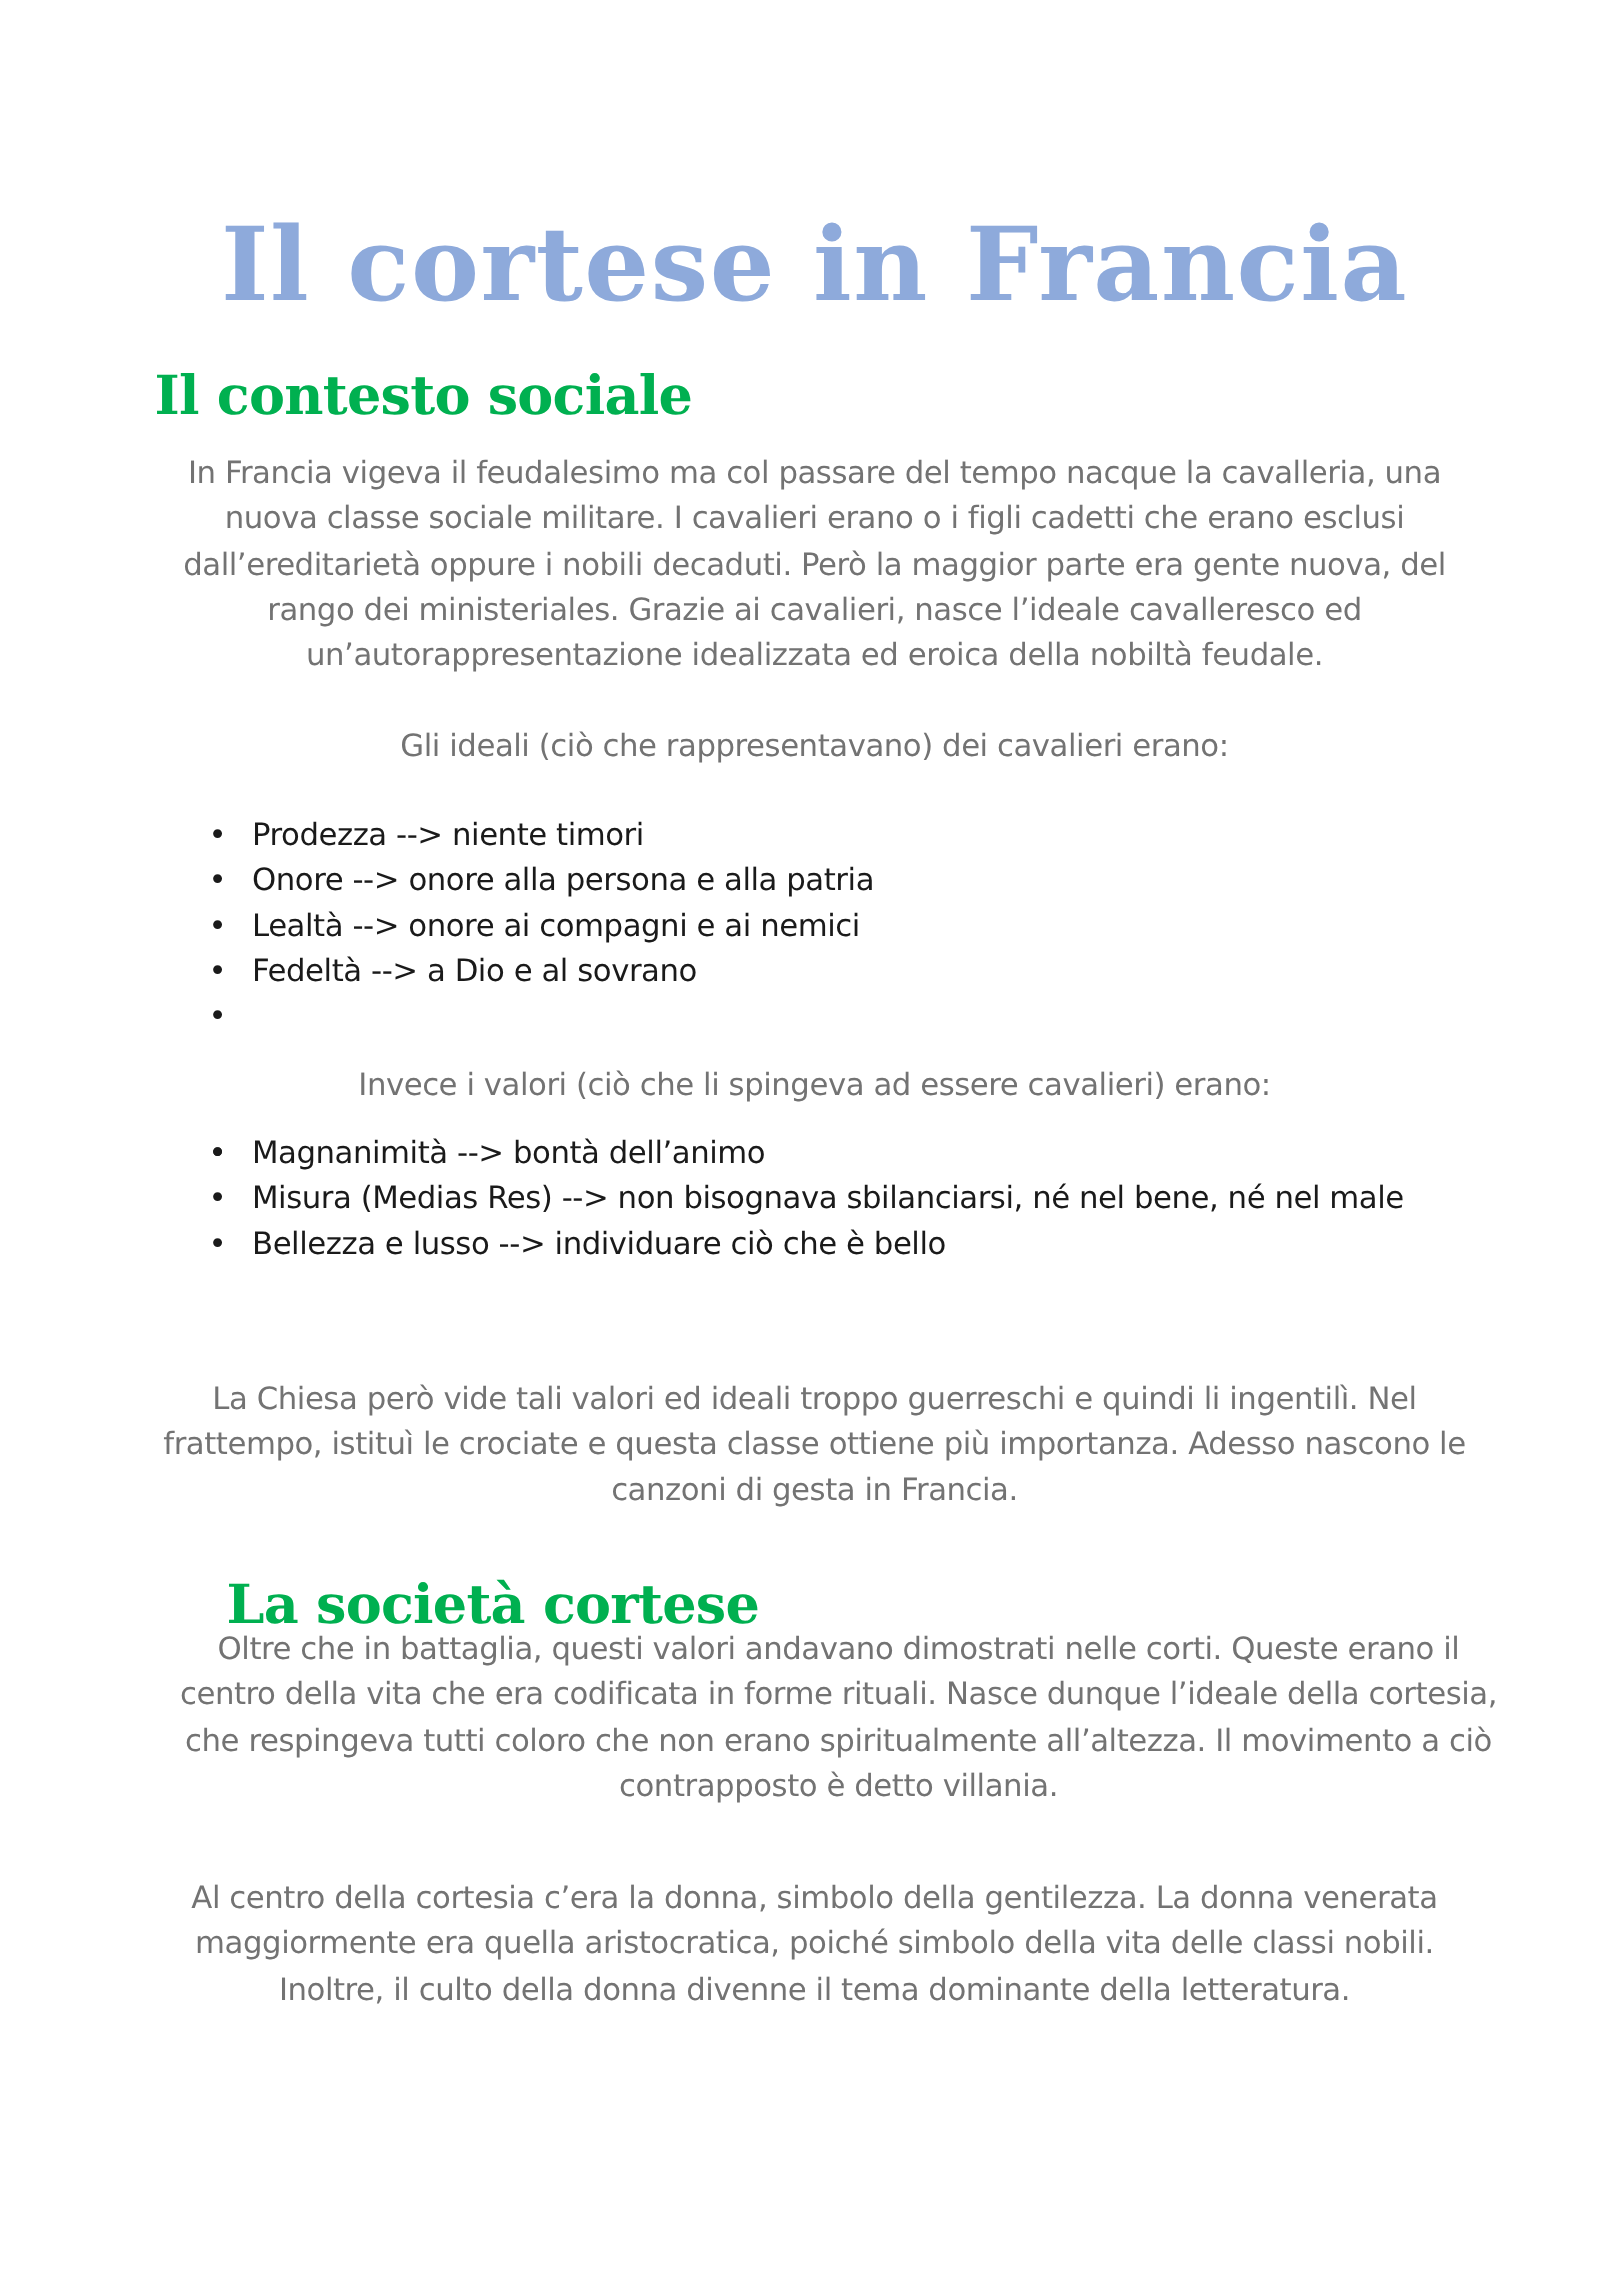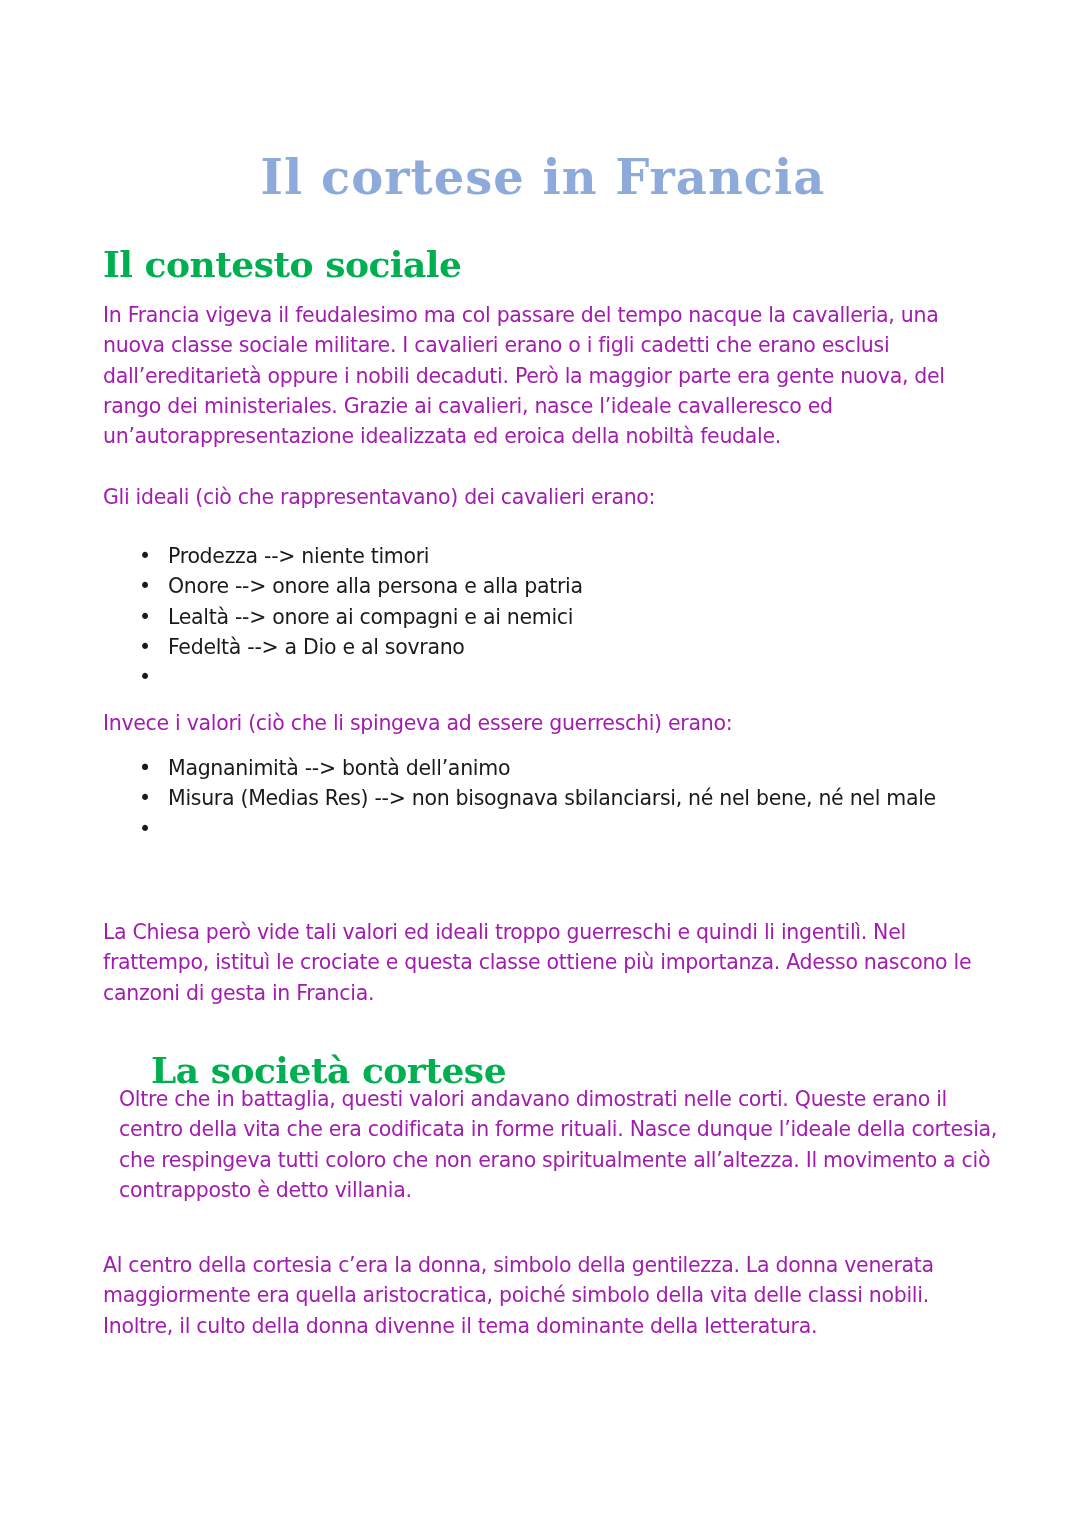--- a/index.html
+++ b/index.html
@@ -1,32 +1,32 @@
 <!DOCTYPE html>
 <html><head>
 <meta charset="utf-8">
 <style>
   html, body { margin: 0; padding: 0; background: #ffffff; }
   body { width: 1080px; height: 1527px; position: relative; overflow: hidden; }
   .page { position: absolute; left: 103px; top: 0; width: 880px; }
   .title {
     position: absolute; left: 0; top: 132px; width: 880px; text-align: center;
-    font-family: "DejaVu Serif", serif; font-weight: bold; font-size: 48px;
+    font-family: "DejaVu Serif", serif; font-weight: bold; font-size: 68px;
     color: #8EAADB; letter-spacing: 1px; margin: 0; line-height: 90px;
     transform: scaleX(1.0);
   }
   .h2 {
     position: absolute; left: 0; margin: 0;
     font-family: "DejaVu Serif", serif; font-weight: bold; font-size: 36px;
     color: #00B050; line-height: 40px; letter-spacing: -0.5px;
   }
   .p {
     position: absolute; left: 0; width: 880px; margin: 0;
     font-family: "DejaVu Sans", sans-serif; font-size: 20.5px;
-    line-height: 30.3px; color: #a21caf; letter-spacing: -0.3px;
+    line-height: 30.3px; color: #737373; letter-spacing: -0.3px; text-align: center;
   }
   ul.list { position: absolute; left: 0; width: 880px; margin: 0; padding: 0; list-style: none;
     font-family: "DejaVu Sans", sans-serif; font-size: 20.5px; line-height: 30.3px; color: #1a1a1a; letter-spacing: -0.3px; }
   ul.list li { position: relative; padding-left: 65px; }
   ul.list li .bullet { position: absolute; left: 36px; top: 0; }
 </style>
 </head>
 <body>
 
 <div class="page">
@@ -39,27 +39,27 @@
   <p class="p" style="top:482px;">Gli ideali (ciò che rappresentavano) dei cavalieri erano:</p>
 
   <ul class="list" style="top:541px;">
     <li><span class="bullet">•</span><span>Prodezza --&gt; niente timori</span></li>
     <li><span class="bullet">•</span><span>Onore --&gt; onore alla persona e alla patria</span></li>
     <li><span class="bullet">•</span><span>Lealtà --&gt; onore ai compagni e ai nemici</span></li>
     <li><span class="bullet">•</span><span>Fedeltà --&gt; a Dio e al sovrano</span></li>
     <li><span class="bullet">•</span></li>
   </ul>
 
-  <p class="p" style="top:708px;">Invece i valori (ciò che li spingeva ad essere guerreschi) erano:</p>
+  <p class="p" style="top:708px;">Invece i valori (ciò che li spingeva ad essere cavalieri) erano:</p>
 
   <ul class="list" style="top:753px;">
     <li><span class="bullet">•</span></li>
     <li><span class="bullet">•</span><span>Magnanimità --&gt; bontà dell’animo</span></li>
     <li><span class="bullet">•</span><span>Misura (Medias Res) --&gt; non bisognava sbilanciarsi, né nel bene, né nel male</span></li>
-    <li><span class="bullet">•</span></li>
+    <li><span class="bullet">•</span><span>Bellezza e lusso --&gt; individuare ciò che è bello</span></li>
   </ul>
 
   <p class="p" style="top:917px;">La Chiesa però vide tali valori ed ideali troppo guerreschi e quindi li ingentilì. Nel frattempo, istituì le crociate e questa classe ottiene più importanza. Adesso nascono le canzoni di gesta in Francia.</p>
 
   <h2 class="h2" style="top:1050px;margin-left:48px;">La società cortese</h2>
 
   <p class="p" style="top:1084px;margin-left:16px;">Oltre che in battaglia, questi valori andavano dimostrati nelle corti. Queste erano il centro della vita che era codificata in forme rituali. Nasce dunque l’ideale della cortesia, che respingeva tutti coloro che non erano spiritualmente all’altezza. Il movimento a ciò contrapposto è detto villania.</p>
 
   <p class="p" style="top:1250px;">Al centro della cortesia c’era la donna, simbolo della gentilezza. La donna venerata maggiormente era quella aristocratica, poiché simbolo della vita delle classi nobili. Inoltre, il culto della donna divenne il tema dominante della letteratura.</p>
 </div>

